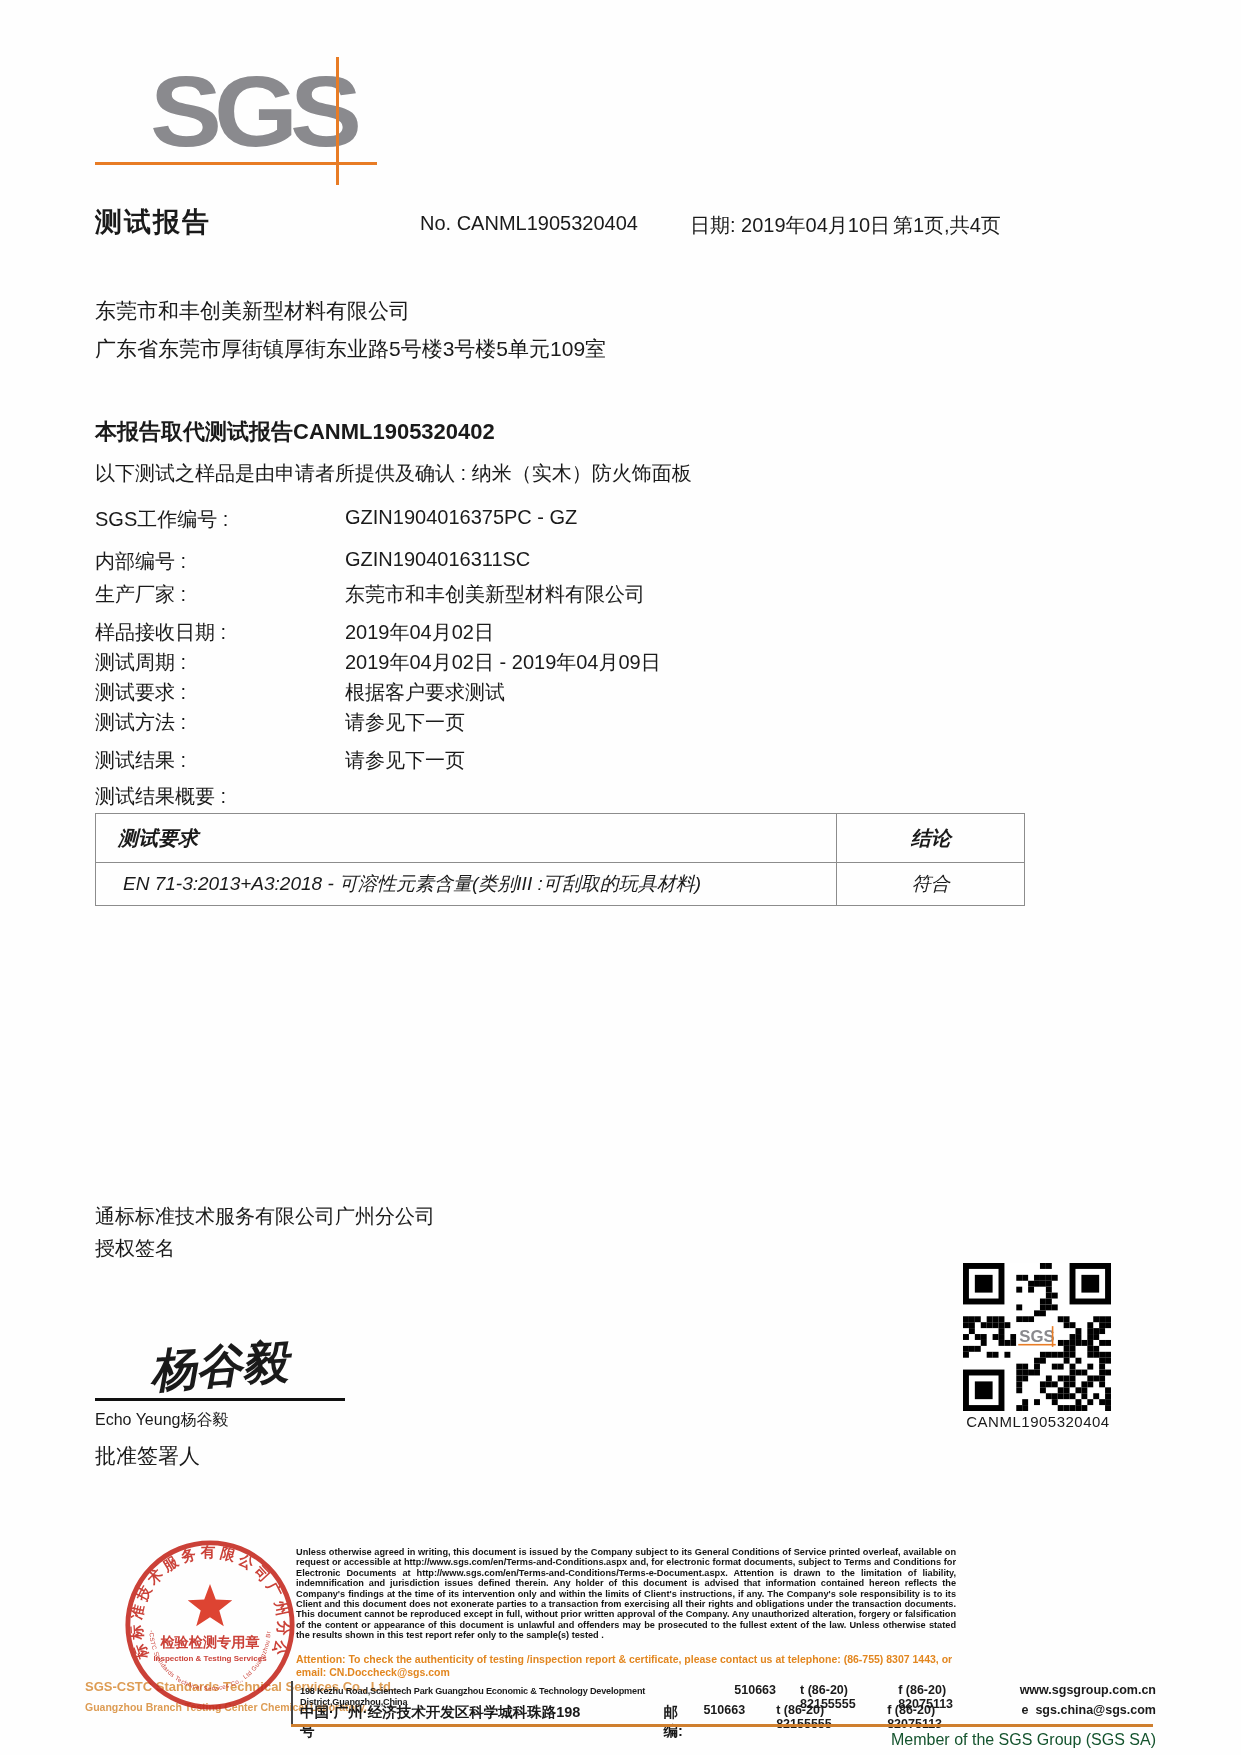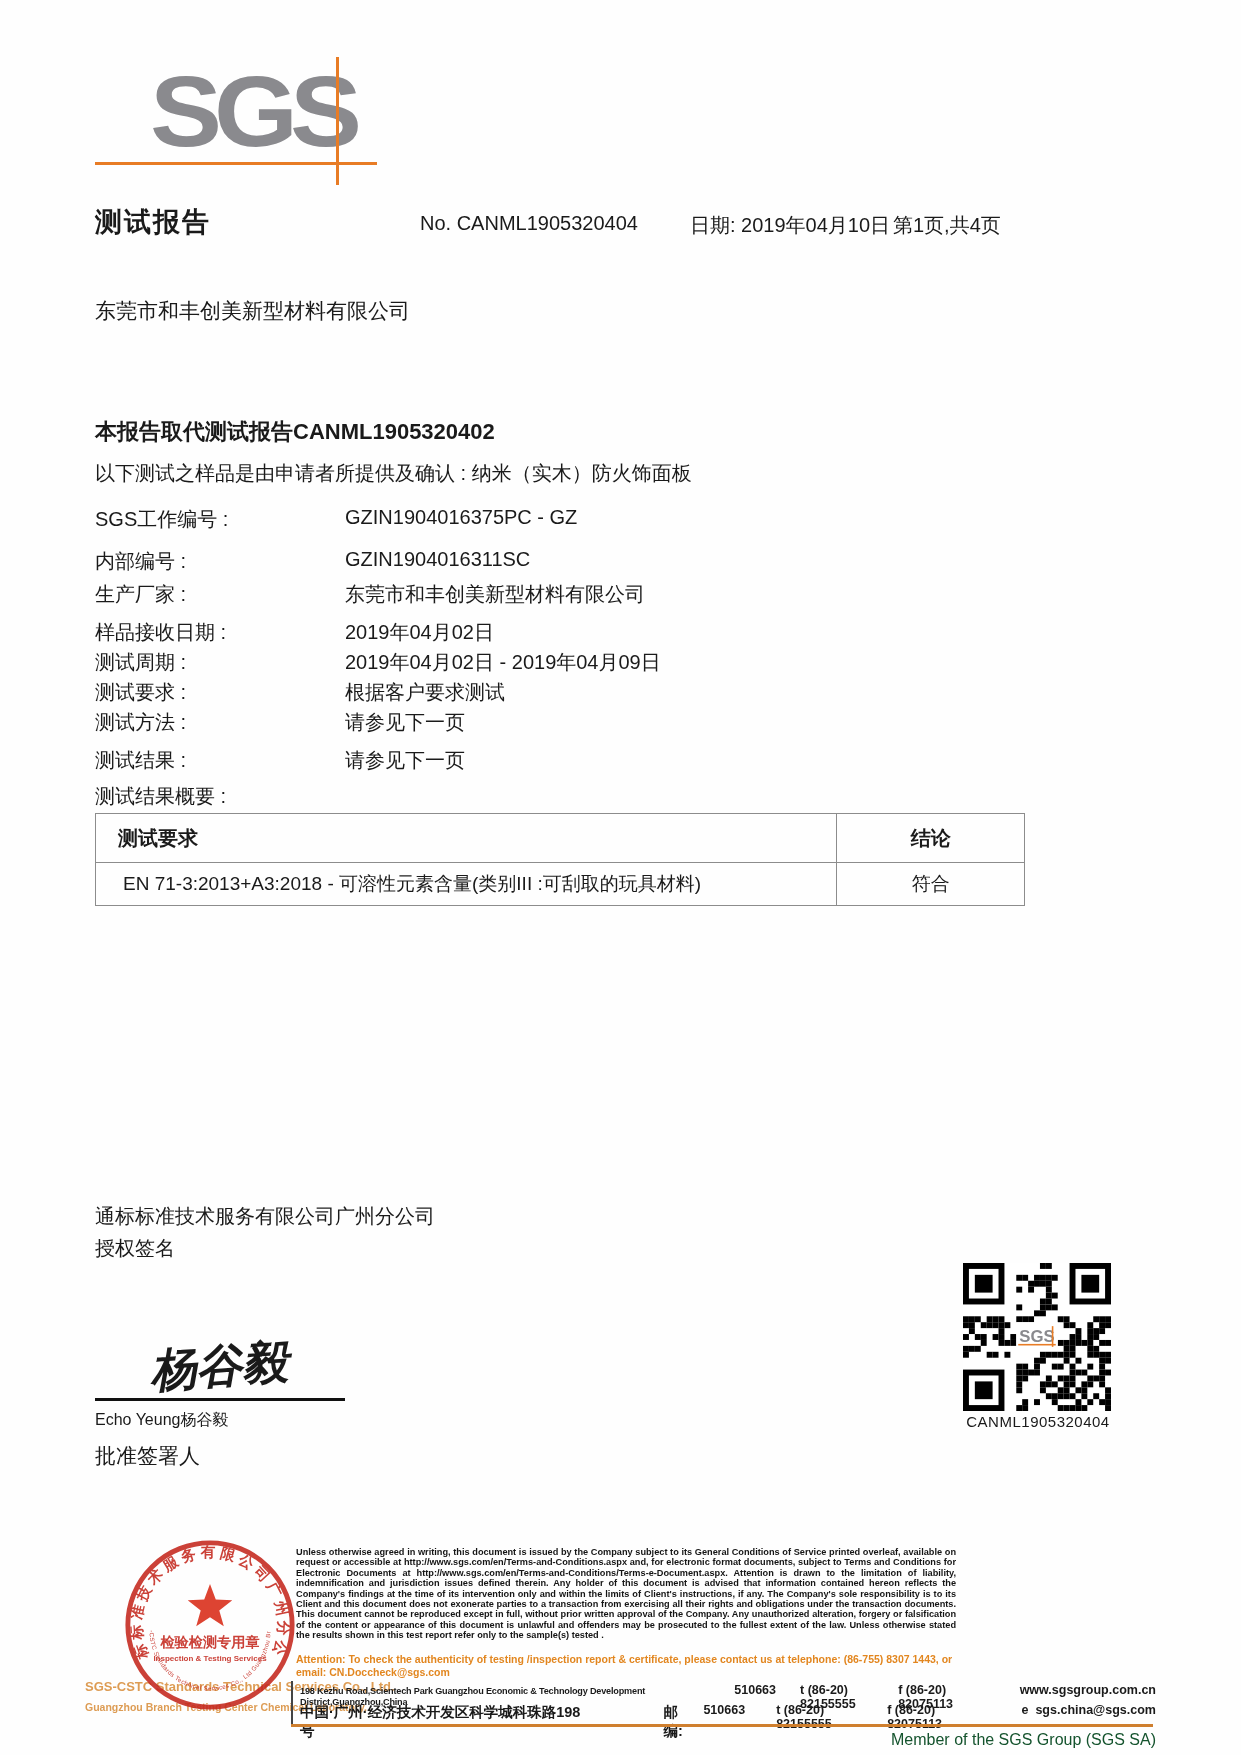--- a/index.html
+++ b/index.html
@@ -25,21 +25,21 @@
   .replace-line{left:95px;top:417px;font-size:22px;font-weight:bold;}
   .sample-line{left:95px;top:460px;font-size:20px;}
 
   .field{position:absolute;left:95px;font-size:20px;white-space:nowrap;}
   .field .val{position:absolute;left:250px;white-space:nowrap;}
   .f0{top:506px}.f1{top:548px}.f2{top:581px}.f3{top:619px}
   .f4{top:649px}.f5{top:679px}.f6{top:709px}.f7{top:747px}
 
   .summary-head{left:95px;top:783px;font-size:20px;}
 
-  .sum-table{position:absolute;left:95px;top:813px;width:930px;border-collapse:collapse;}
+  .sum-table{position:absolute;left:95px;top:813px;width:930px;border-collapse:collapse;font-style:italic;}
   .sum-table td{border:1px solid #8c8c8c;}
   .sum-table .c1{width:738px;padding-left:22px;}
   .sum-table .c2{width:192px;text-align:center;}
   .sum-table .hrow td{height:46px;font-size:20px;font-weight:bold;}
   .sum-table .drow td{height:40px;font-size:19px;}
   .sum-table .drow .c1{padding-left:27px;}
 
   .issuer-company{left:95px;top:1203px;font-size:20px;}
   .issuer-label{left:95px;top:1235px;font-size:20px;}
 
@@ -80,20 +80,21 @@
   <div class="logo-text">SGS</div>
   <div class="logo-hline"></div>
   <div class="logo-vline"></div>
 
   <div class="abs doc-title">测试报告</div>
   <div class="abs report-no">No. CANML1905320404</div>
   <div class="abs report-date">日期: 2019年04月10日</div>
   <div class="abs page-info">第1页,共4页</div>
 
   <div class="abs applicant-name">东莞市和丰创美新型材料有限公司</div>
+  <div class="abs applicant-addr">广东省东莞市厚街镇厚街东业路5号楼3号楼5单元109室</div>
 
   <div class="abs replace-line">本报告取代测试报告CANML1905320402</div>
   <div class="abs sample-line">以下测试之样品是由申请者所提供及确认 : 纳米（实木）防火饰面板</div>
 
   <div class="field f0">
     <span class="lab">SGS工作编号 :</span>
     <span class="val">GZIN1904016375PC - GZ</span>
   </div>
   <div class="field f1">
     <span class="lab">内部编号 :</span>

